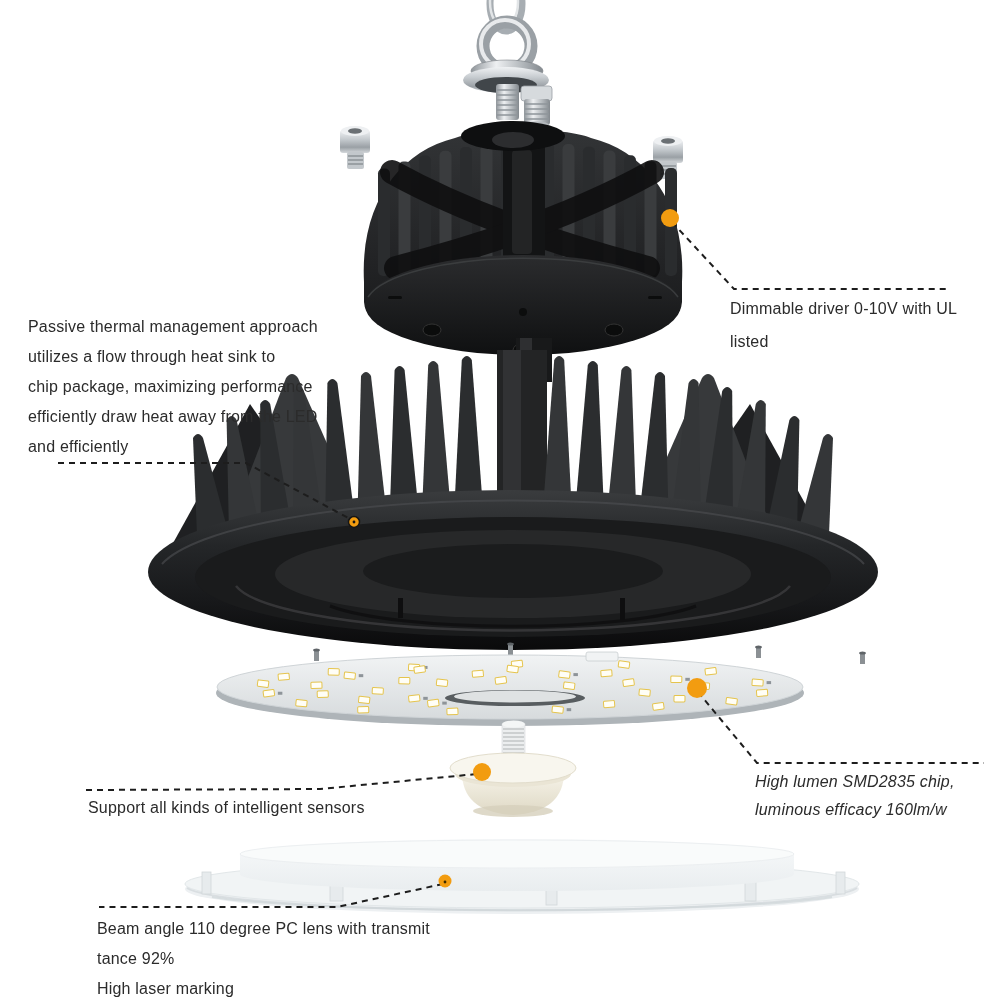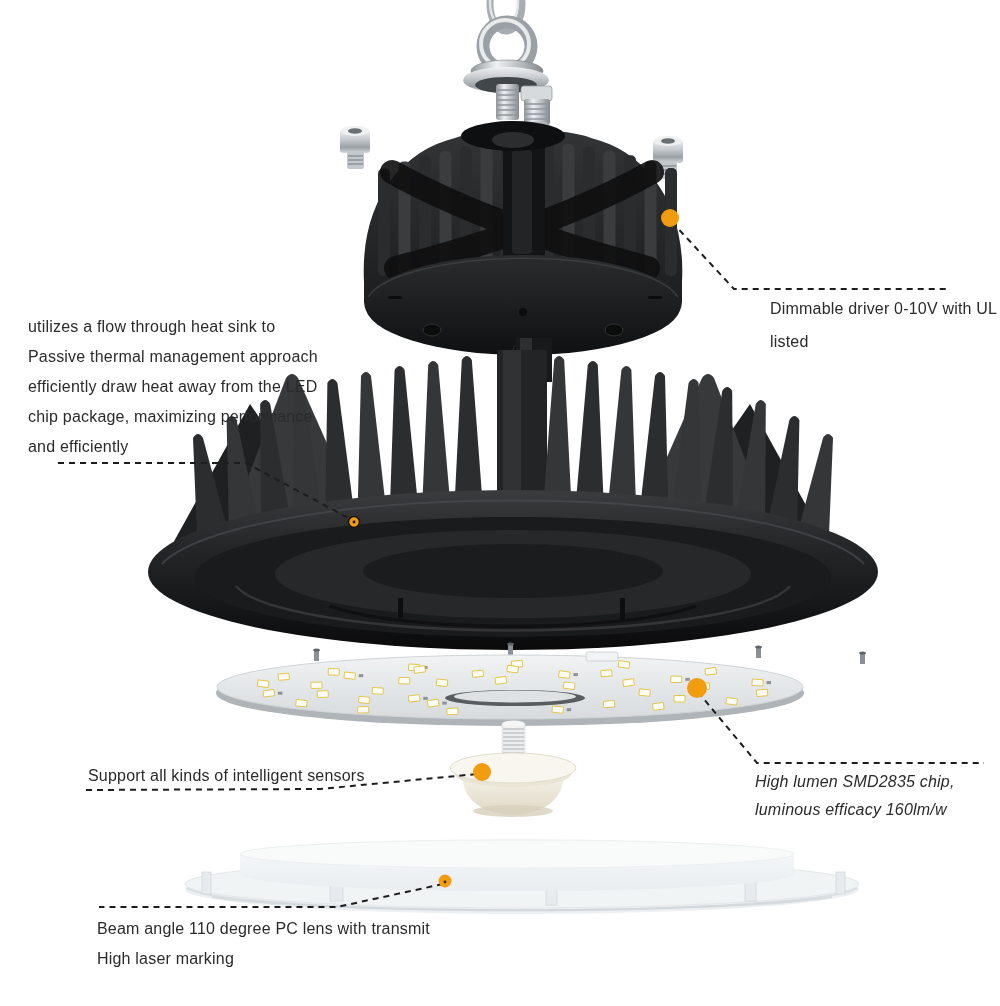--- a/index.html
+++ b/index.html
@@ -8,24 +8,24 @@
     font-family:"Liberation Sans", sans-serif;overflow:hidden;
   }
   .stage svg{position:absolute;left:0;top:0;}
   .callout{
     position:absolute;color:#2b2b2b;font-size:16px;letter-spacing:.2px;
   }
   .callout .line{white-space:nowrap;}
   .co-thermal{left:28px;top:312px;}
   .co-thermal .line{line-height:30px;}
   .co-driver{left:730px;top:292px;}
-  .co-driver .line{line-height:33px;margin-left:40px;}
+  .co-driver .line{line-height:33px;}
   .co-led{left:755px;top:768px;}
   .co-led .line{line-height:28px;font-style:italic;}
-  .co-sensor{left:88px;top:764px;}
+  .co-sensor{left:88px;top:796px;}
   .co-sensor .line{line-height:24px;}
   .co-lens{left:97px;top:914px;}
   .co-lens .line{line-height:30px;}
 </style>
 </head>
 <body>
 
 <div class="stage">
 
 <svg width="1000" height="1006" viewBox="0 0 1000 1006">
@@ -300,39 +300,40 @@
     <circle cx="354" cy="522" r="5.5" stroke="#151515" stroke-width="1.5" fill="#F29C10"></circle>
     <circle cx="354" cy="522" r="1.4" fill="#151515"></circle>
     <circle cx="697" cy="688" r="10" fill="#F29C10"></circle>
     <circle cx="482" cy="772" r="9" fill="#F29C10"></circle>
     <circle cx="445" cy="881" r="6.5" fill="#F29C10"></circle>
     <circle cx="445" cy="882" r="1.4" fill="#3a2a00"></circle>
   </g>
 </svg>
 
   <div class="callout co-thermal">
+    <div class="line">Passive thermal management approach</div>
     <div class="line">utilizes a flow through heat sink to</div>
-    <div class="line">Passive thermal management approach</div>
+    <div class="line">chip package, maximizing performance</div>
     <div class="line">efficiently draw heat away from the LED</div>
-    <div class="line">chip package, maximizing performance</div>
     <div class="line">and efficiently</div>
   </div>
 
   <div class="callout co-driver">
     <div class="line">Dimmable driver 0-10V with UL</div>
     <div class="line">listed</div>
   </div>
 
   <div class="callout co-led">
     <div class="line">High lumen SMD2835 chip,</div>
     <div class="line">luminous efficacy 160lm/w</div>
   </div>
 
   <div class="callout co-sensor">
     <div class="line">Support all kinds of intelligent sensors</div>
   </div>
 
   <div class="callout co-lens">
     <div class="line">Beam angle 110 degree PC lens with transmit</div>
+    <div class="line">tance 92%</div>
     <div class="line">High laser marking</div>
   </div>
 
 </div>
 
 </body></html>

